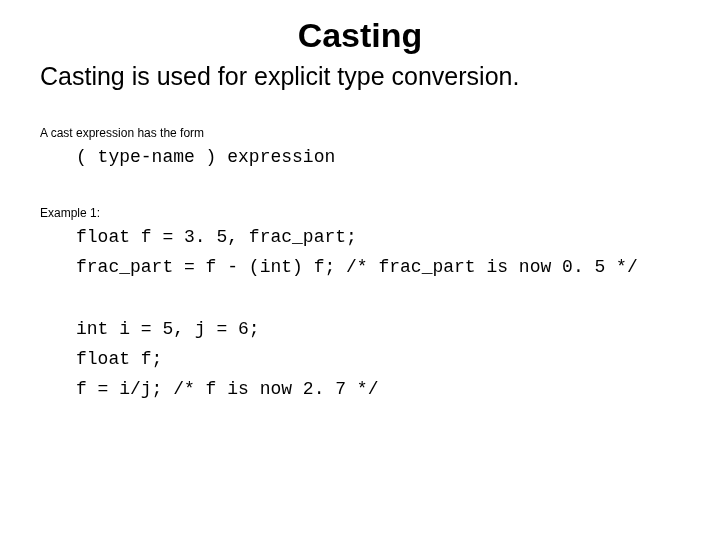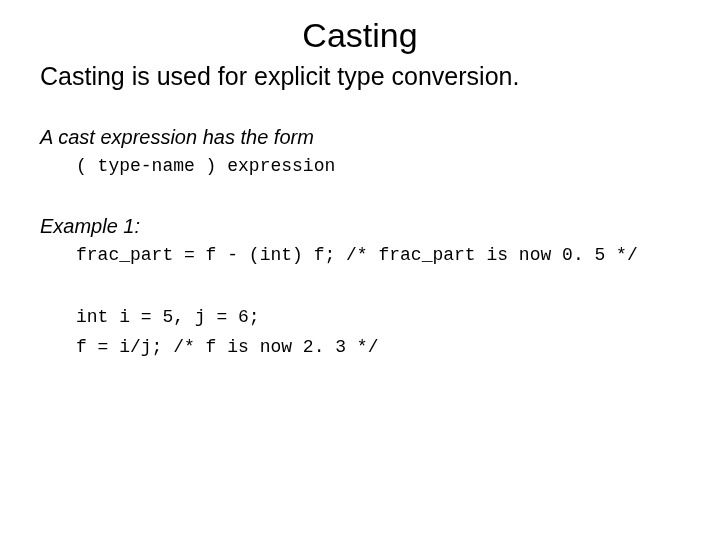--- a/index.html
+++ b/index.html
@@ -6,59 +6,60 @@
   body{
     width:720px;height:540px;
     background:#fff;
     font-family:Arial,Helvetica,sans-serif;
     color:#000;
     box-sizing:border-box;
     padding:16px 40px 0 40px;
   }
   .title{
     font-size:34px;
-    font-weight:normal;
+    font-weight:bold;
     text-align:center;
     margin:0 0 6px 0;
   }
   .para{
     font-size:25px;
     margin:0 0 34px 0;
     line-height:1.25;
   }
   .code{
     font-family:"Courier New",Courier,monospace;
     font-size:18px;
     font-weight:normal;
     white-space:pre;
     margin:2px 0 2px 36px;
     line-height:1.55;
   }
   .section{
     margin-bottom:34px;
   }
   .section-head{
-    font-size:20px;
+    font-size:12px;
     margin:0 0 4px 0;
-    font-style:italic;
   }
 </style>
 </head>
 <body>
 
 <div class="title">Casting</div>
 
 <div class="para">Casting is used for explicit type conversion.</div>
 
 <div class="section">
   <div class="section-head">A cast expression has the form</div>
   <div class="code">( type-name ) expression</div>
 </div>
 
 <div class="section">
   <div class="section-head">Example 1:</div>
+  <div class="code">float f = 3. 5, frac_part;</div>
   <div class="code">frac_part = f - (int) f; /* frac_part is now 0. 5 */</div>
 </div>
 
 <div class="section">
   <div class="code">int i = 5, j = 6;</div>
-  <div class="code">f = i/j; /* f is now 2. 3 */</div>
+  <div class="code">float f;</div>
+  <div class="code">f = i/j; /* f is now 2. 7 */</div>
 </div>
 
 </body></html>

